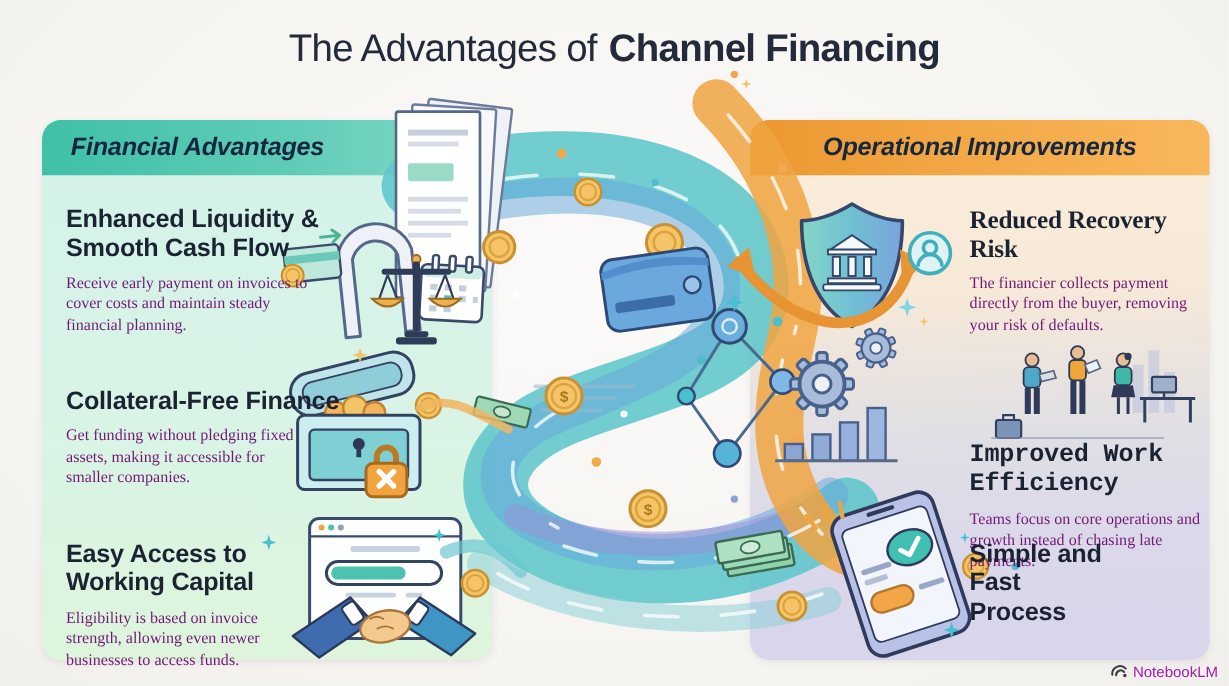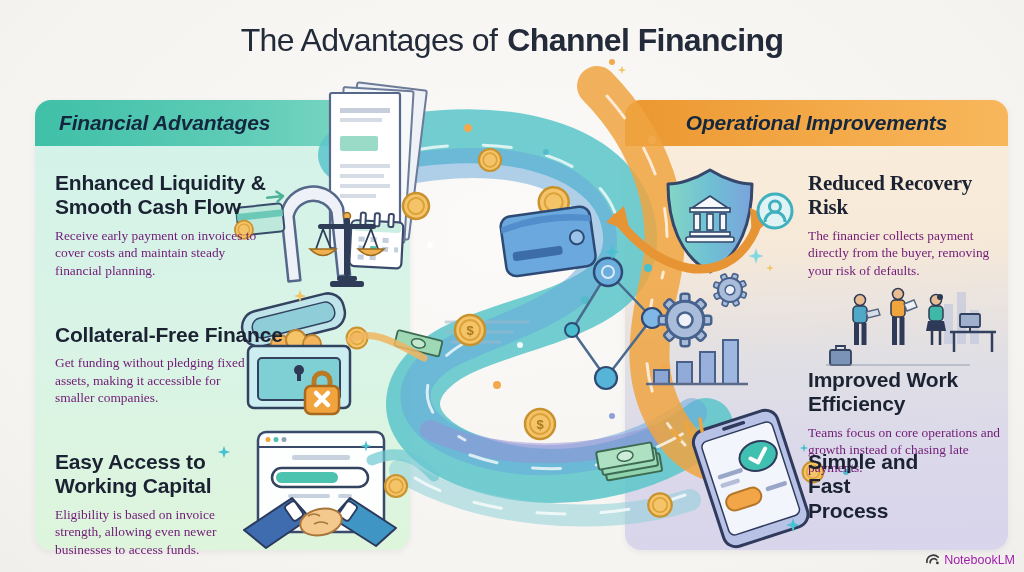--- a/index.html
+++ b/index.html
@@ -30,21 +30,21 @@
   .banner-right { background:linear-gradient(90deg,#eb9730 0%, #f4aa49 55%, #f8b75c 100%); justify-content:center; }
 
   .item { position:absolute; z-index:4; }
   .item h3 { font-size:21px; line-height:1.16; color:#1b2333; margin-bottom:7px; letter-spacing:-0.2px; }
   .item p  { font-size:13.4px; line-height:1.3; color:#701a75;font-family:Liberation Serif, serif; }
 
   #item-l1 { left:55px; top:171px; } #item-l1 h3 { width:215px; } #item-l1 p { width:212px; }
   #item-l2 { left:55px; top:323px; } #item-l2 h3 { width:240px; } #item-l2 p { width:202px; }
   #item-l3 { left:55px; top:450px; } #item-l3 h3 { width:175px; } #item-l3 p { width:192px; }
   #item-r1 { left:808px; top:171px; } #item-r1 h3 { width:205px;font-family:Liberation Serif, serif; } #item-r1 p { width:200px; }
-  #item-r2 { left:808px; top:368px; } #item-r2 h3 { width:215px; } #item-r2 p { width:206px; }
+  #item-r2 { left:808px; top:368px; } #item-r2 h3 { width:215px;font-family:Liberation Mono, monospace; } #item-r2 p { width:206px; }
   #item-r3 { left:808px; top:450px; } #item-r3 h3 { width:128px; } #item-r3 p { width:188px; }
 
   #art { position:absolute; left:0; top:0; width:1024px; height:572px; z-index:3; pointer-events:none;
          font-family:"Liberation Sans", sans-serif; }
 
   .watermark { position:absolute; right:9px; bottom:5px; z-index:5;
     display:flex; align-items:center; gap:4px;
     font-size:12.5px; font-weight:500; color:#a21caf; }
 </style>
 </head>

